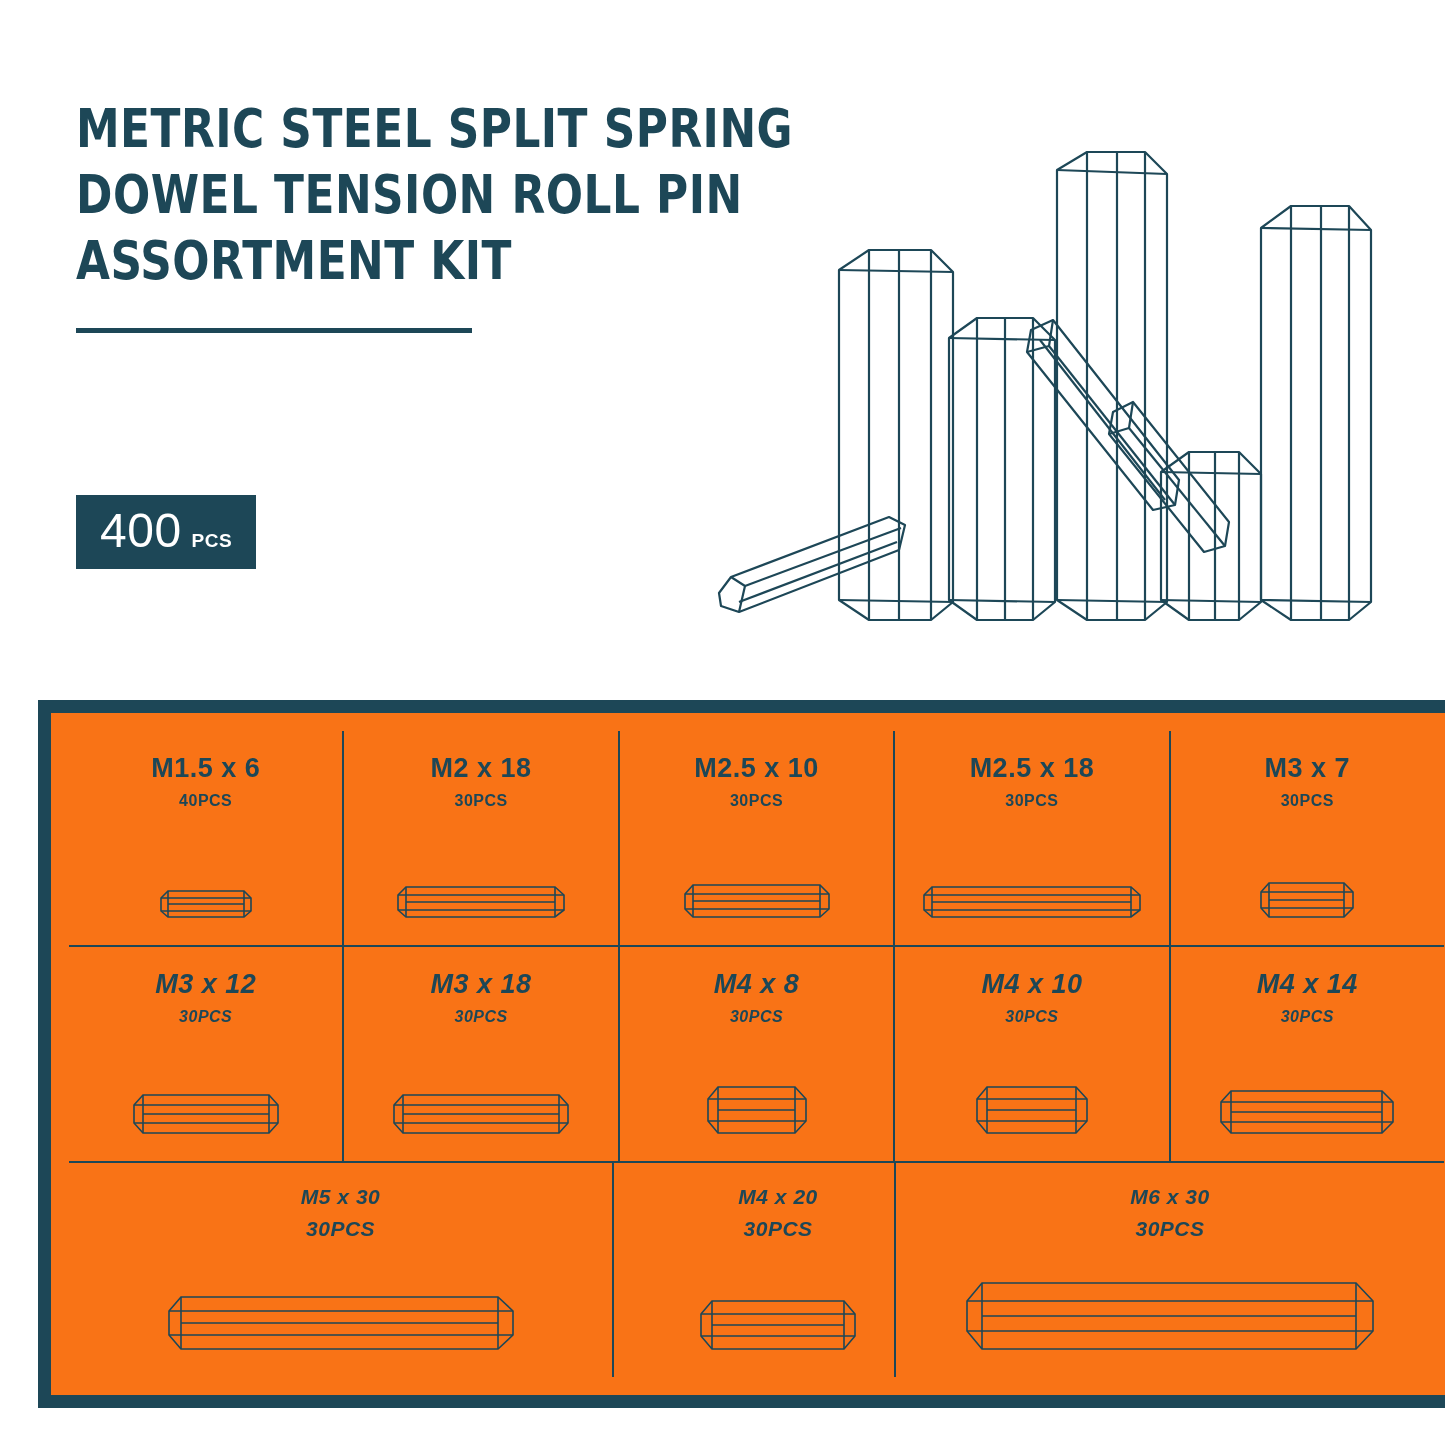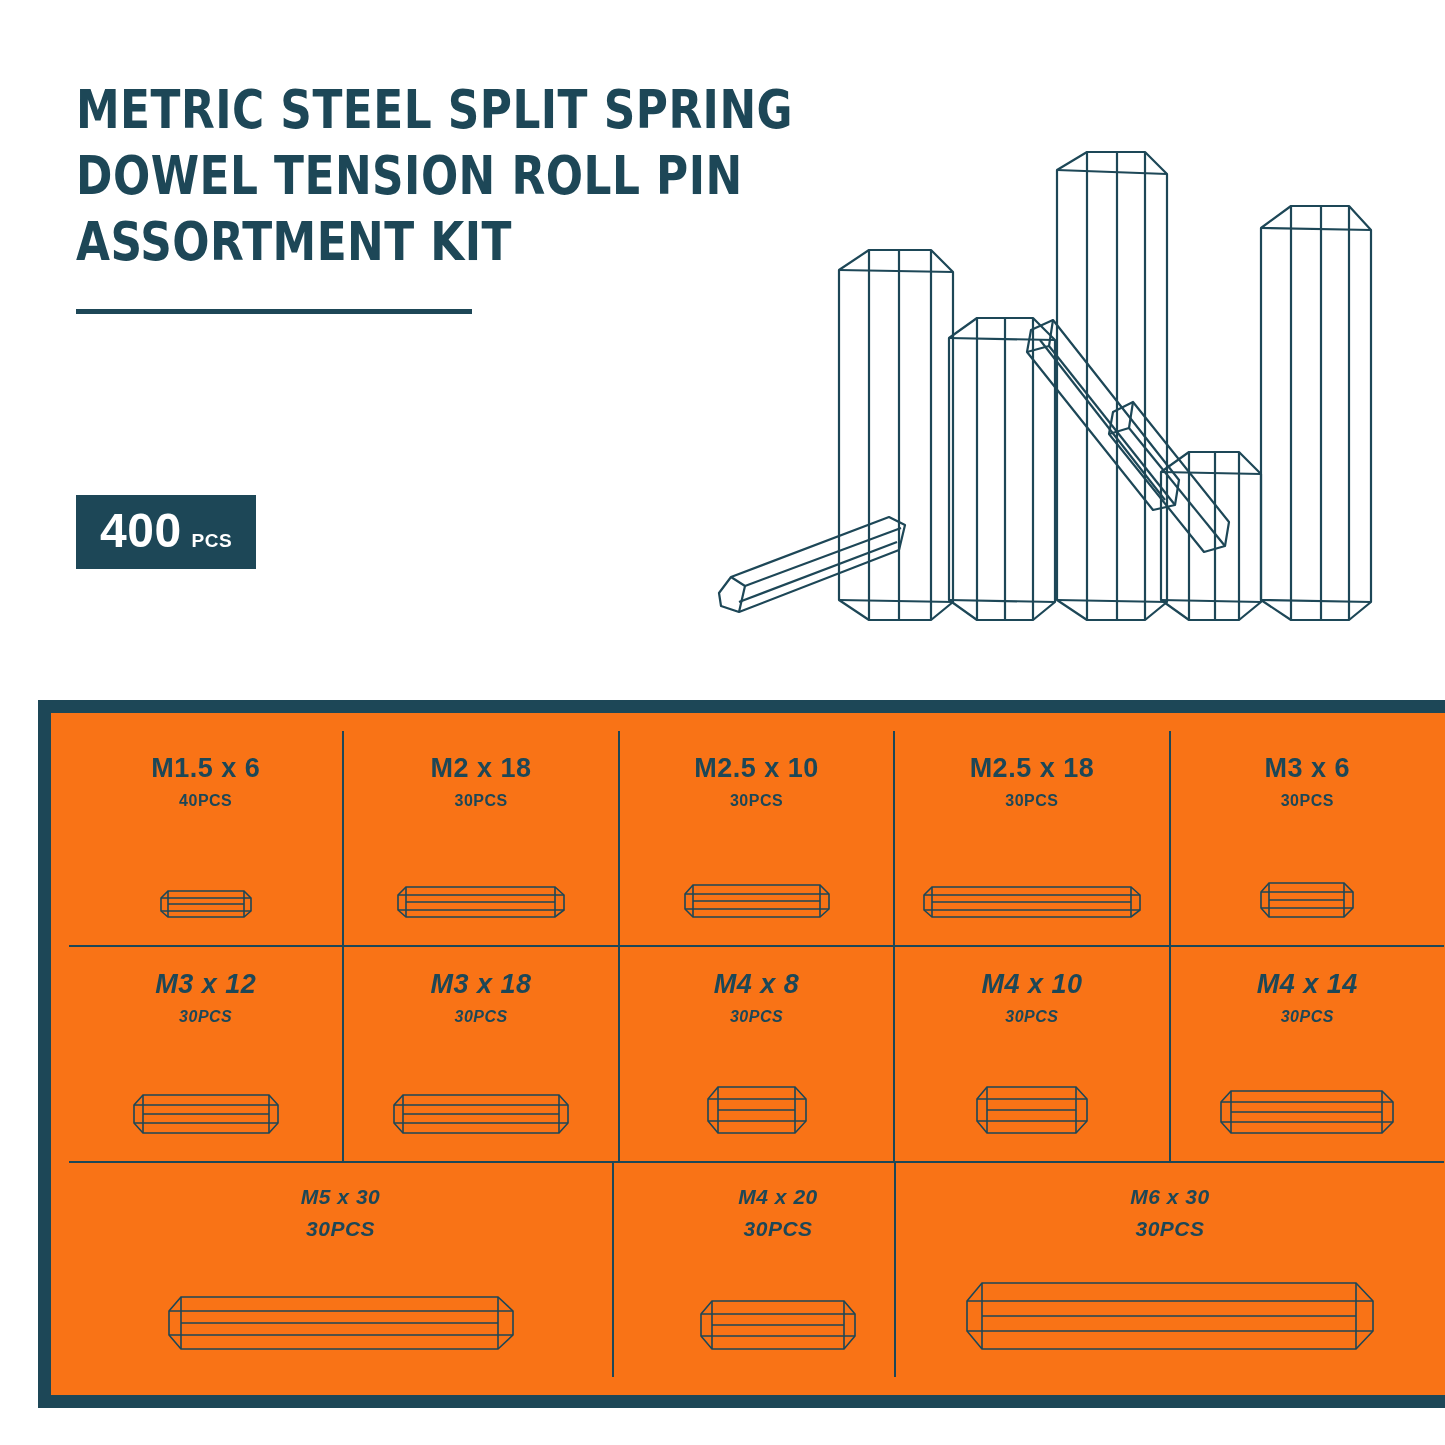--- a/index.html
+++ b/index.html
@@ -14,21 +14,21 @@
     background: #ffffff;
     font-family: "Liberation Sans", sans-serif;
     color: #1d4757;
     overflow: hidden;
   }
 
   
   .title-block {
     position: absolute;
     left: 76px;
-    top: 77px;
+    top: 96px;
     width: 820px;
   }
   .title-line {
     font-size: 53px;
     line-height: 66px;
     font-weight: bold;
     letter-spacing: 0.5px;
     color: #1d4757;
     font-family: "DejaVu Sans Condensed", "Liberation Sans", sans-serif;
     text-transform: uppercase;
@@ -50,21 +50,21 @@
     top: 495px;
     background: #1d4757;
     color: #ffffff;
     padding: 12px 24px 14px 24px;
     display: flex;
     align-items: baseline;
     gap: 10px;
   }
   .badge-count {
     font-size: 48px;
-    font-weight: bold;
+    font-weight: normal;
     line-height: 1;
     letter-spacing: 0.5px;
   }
   .badge-unit {
     font-size: 19px;
     font-weight: bold;
     line-height: 1;
     letter-spacing: 0.5px;
   }
 
@@ -274,21 +274,21 @@
           <div class="qty">30PCS</div>
           <div class="pin-wrap">
             <svg width="222" height="34" viewBox="0 0 222 34" fill="none" stroke="#1d4757" stroke-width="1.6">
               <path d="M3 10 L11 2 L210 2 L219 10 L219 25 L210 32 L11 32 L3 25 Z"></path>
               <path d="M11 2 L11 32 M210 2 L210 32"></path>
               <path d="M3 10 L219 10 M3 25 L219 25 M11 17 L210 17"></path>
             </svg>
           </div>
         </div>
         <div class="cell">
-          <div class="label">M3 x 6</div>
+          <div class="label">M3 x 7</div>
           <div class="qty">30PCS</div>
           <div class="pin-wrap">
             <svg width="98" height="38" viewBox="0 0 98 38" fill="none" stroke="#1d4757" stroke-width="1.6">
               <path d="M3 11 L11 2 L86 2 L95 11 L95 27 L86 36 L11 36 L3 27 Z"></path>
               <path d="M11 2 L11 36 M86 2 L86 36"></path>
               <path d="M3 11 L95 11 M3 27 L95 27 M11 19 L86 19"></path>
             </svg>
           </div>
         </div>
       </div>

